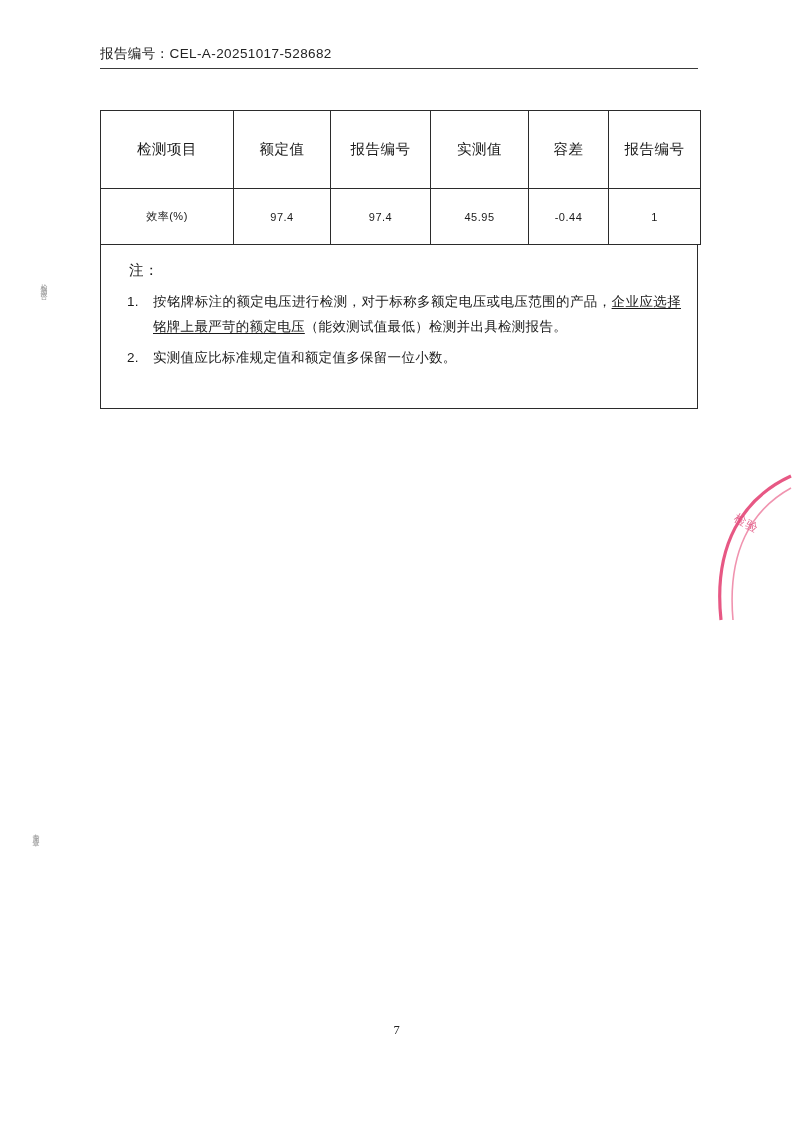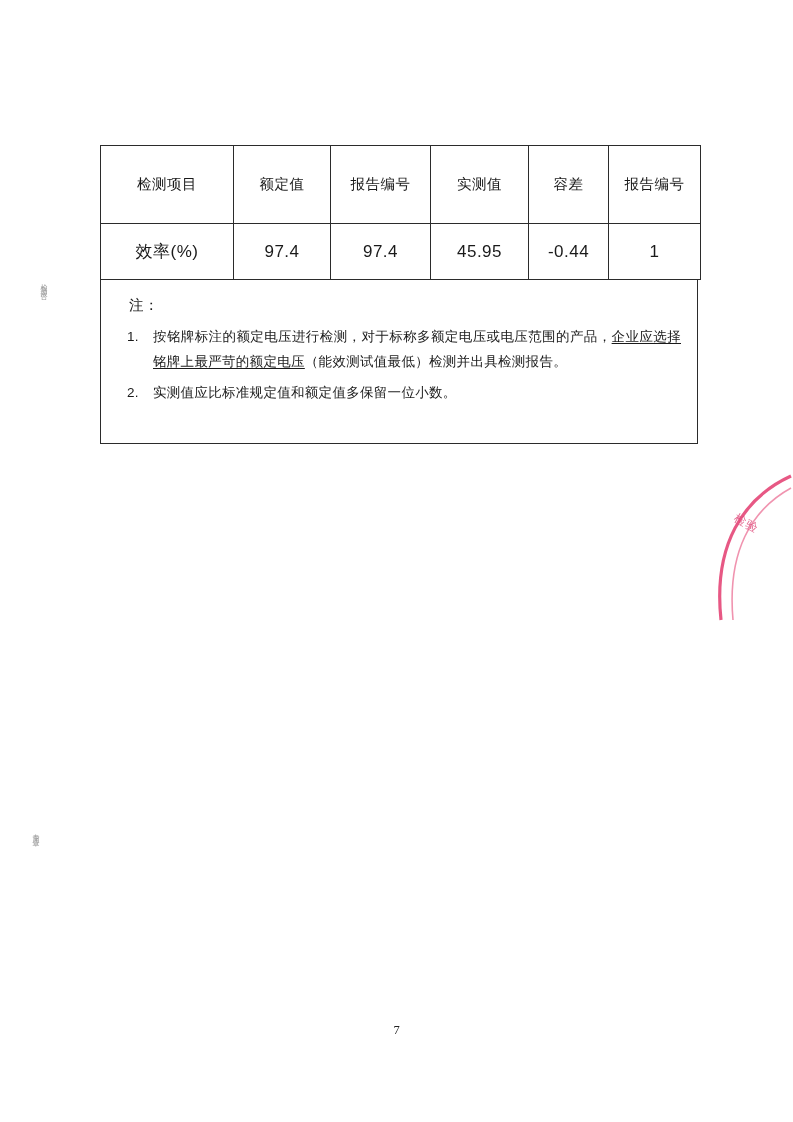--- a/index.html
+++ b/index.html
@@ -42,21 +42,20 @@
     border-bottom: 1px solid #3a3a3a;
     width: 598px;
   }
 
   
   .table-wrap {
     position: absolute;
     left: 100px;
     top: 110px;
     width: 600px;
-    margin-top: 35px;
   }
   table.report {
     border-collapse: collapse;
     width: 600px;
     table-layout: fixed;
   }
   table.report td, table.report th {
     border: 1px solid #2b2b2b;
     text-align: center;
     vertical-align: middle;
@@ -64,21 +63,21 @@
   }
   table.report thead td {
     height: 75px;
     font-family: "Liberation Sans", sans-serif;
     font-size: 14.5px;
     letter-spacing: 0.5px;
   }
   table.report tbody td {
     height: 53px;
     font-family: "Liberation Sans", sans-serif;
-    font-size: 17px;
+    font-size: 11px;
     letter-spacing: 0.5px;
   }
   td.num {
     font-family: "Liberation Mono", monospace;
     font-size: 14px;
     letter-spacing: 0.5px;
   }
 
   
   col.c0 { width: 133px; }
@@ -169,20 +168,24 @@
     font-family: "Liberation Serif", serif;
     font-size: 12.5px;
     color: #222;
   }
 </style>
 </head>
 <body>
 
 <div class="page">
 
+  <div class="header">
+    <div class="header-line">报告编号：CEL-A-20251017-528682</div>
+    <div class="header-rule"></div>
+  </div>
 
   <div class="margin-mark m1">检测报告</div>
   <div class="margin-mark m2">专用章</div>
 
   <div class="table-wrap">
     <table class="report">
       <colgroup>
         <col class="c0">
           <col class="c1">
           <col class="c2">

